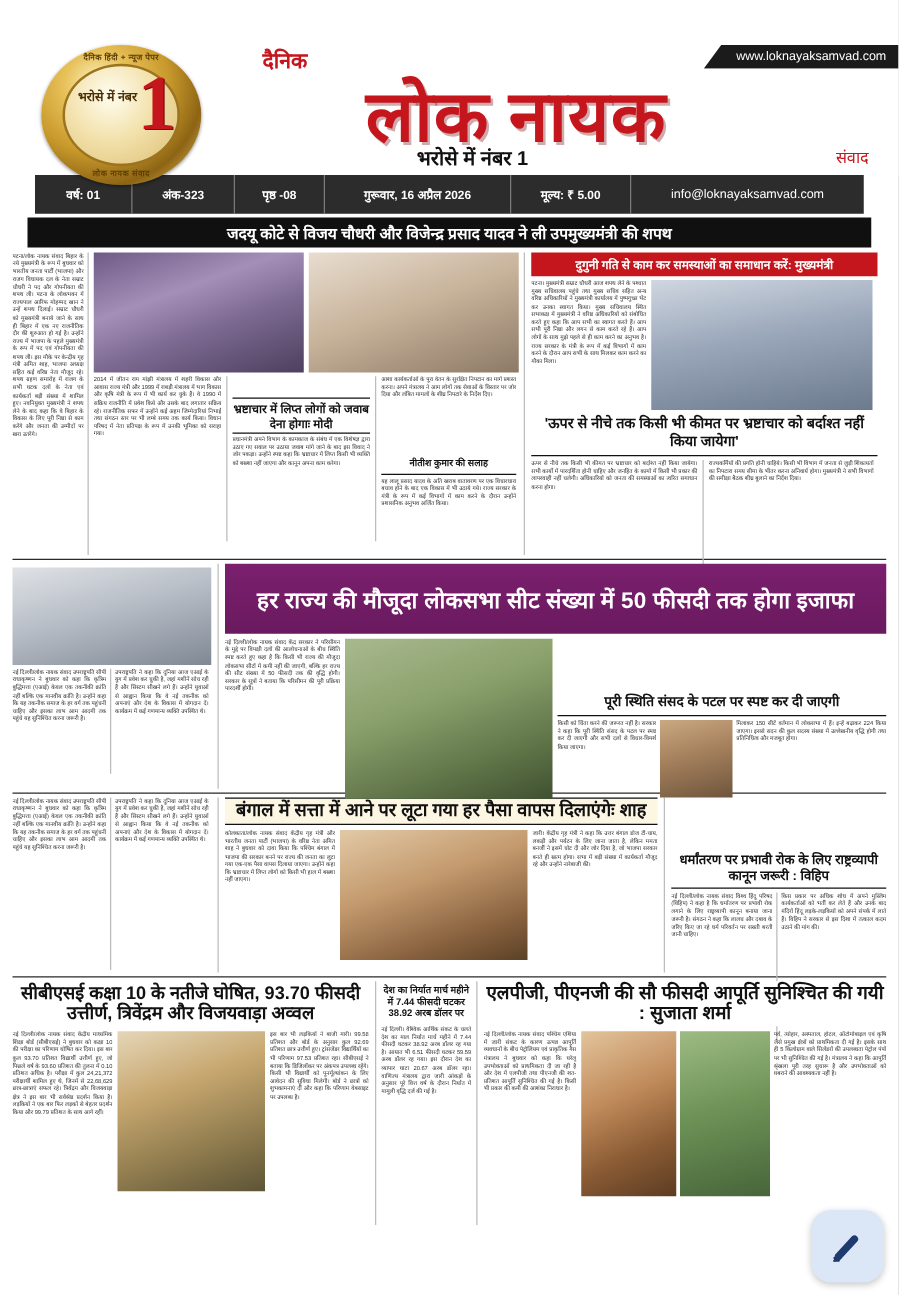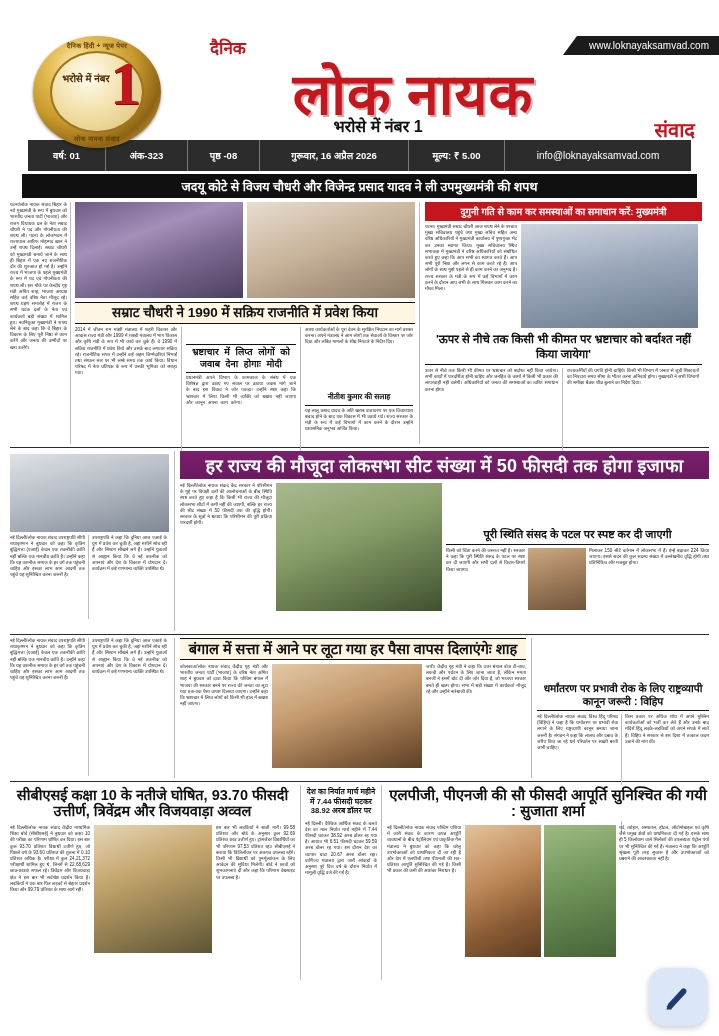--- a/index.html
+++ b/index.html
@@ -73,21 +73,21 @@
     text-shadow: 2px 2px 0 rgba(120,10,14,.35);
     margin-top: 16px;
   }
   .title-tag {
     position: absolute; left: 178px; top: 115px;
     width: 400px; text-align: center;
     font-size: 16px; font-weight: bold; color: #111;
   }
   .title-samvad {
     position: absolute; right: 24px; top: 116px;
-    font-size: 20px; font-weight: bold; color: #c4161c;
+    font-size: 13px; font-weight: normal; color: #c4161c;
   }
   .url-tab {
     position: absolute; right: 0; top: 36px;
     background: #1b1b1b; color: #fff;
     font-size: 10px; padding: 4px 10px 4px 26px;
     clip-path: polygon(14px 0, 100% 0, 100% 100%, 0 100%);
   }
 
   
   .infobar {
@@ -139,21 +139,21 @@
     border-top: 1.5px solid #111; border-bottom: 1.5px solid #111;
     padding: 2px 0; background: #fdf6e3;
   }
   .sec-head-red {
     background: #c4161c; color: #fff; text-align: center;
     font-weight: bold; font-size: 9.6px; padding: 3px 2px;
   }
   .sec-head-purple {
     background: linear-gradient(#7b1f6e, #6a1a5f);
     color: #fff; text-align: center;
-    font-weight: bold; font-size: 18px; padding: 2px 6px;
+    font-weight: bold; font-size: 18px; padding: 16px 6px;
     letter-spacing: .2px;
   }
   .sec-head-pink {
     background: #f2dde2; border: 2px solid #c4161c;
     color: #a8121a; text-align: center;
     font-weight: bold; font-size: 10.5px; line-height: 14px;
     padding: 3px 3px; font-style: italic;
   }
   .quote-head {
     text-align: center; font-weight: bold; color: #111;
@@ -227,27 +227,26 @@
       <div class="news-body" style="height:240px;">पटना/लोक नायक संवाद बिहार के नये मुख्यमंत्री के रूप में बुधवार को भारतीय जनता पार्टी (भाजपा) और राजग विधायक दल के नेता सम्राट चौधरी ने पद और गोपनीयता की शपथ ली। पटना के लोकभवन में राज्यपाल आरिफ मोहम्मद खान ने उन्हें शपथ दिलाई। सम्राट चौधरी को मुख्यमंत्री बनाये जाने के साथ ही बिहार में एक नए राजनीतिक दौर की शुरुआत हो गई है। उन्होंने राज्य में भाजपा के पहले मुख्यमंत्री के रूप में पद एवं गोपनीयता की शपथ ली। इस मौके पर केन्द्रीय गृह मंत्री अमित शाह, भाजपा अध्यक्ष सहित कई वरिष्ठ नेता मौजूद रहे। शपथ ग्रहण समारोह में राजग के सभी घटक दलों के नेता एवं कार्यकर्ता बड़ी संख्या में शामिल हुए। नवनियुक्त मुख्यमंत्री ने शपथ लेने के बाद कहा कि वे बिहार के विकास के लिए पूरी निष्ठा से काम करेंगे और जनता की उम्मीदों पर खरा उतरेंगे।</div>
     </div>
     <div class="rule-v"></div>
 
     <div style="width:348px; padding:0 4px;">
       <div class="cols" style="height:96px;">
         <div class="ph p-crowd" style="width:170px;height:96px;"></div>
         <div style="width:4px;"></div>
         <div class="ph p-portrait" style="width:170px;height:96px;"></div>
       </div>
-      <div class="sec-head-plain" style="margin-top:4px;">सम्राट चौधरी ने 1990 में सक्रिय राजनीति में प्रवेश किया</div>
       <div class="cols" style="margin-top:3px; height:132px;">
         <div style="width:106px;padding-right:4px;">
           <div class="news-body" style="height:130px;">2014 में जीतन राम मांझी मंत्रालय में शहरी विकास और आवास राज्य मंत्री और 1999 में राबड़ी मंत्रालय में भाग विकास और कृषि मंत्री के रूप में भी कार्य कर चुके हैं। वे 1990 में सक्रिय राजनीति में प्रवेश किये और उसके बाद लगातार सक्रिय रहे। राजनीतिक सफर में उन्होंने कई अहम जिम्मेदारियां निभाईं तथा संगठन स्तर पर भी लम्बे समय तक कार्य किया। विधान परिषद में नेता प्रतिपक्ष के रूप में उनकी भूमिका को सराहा गया।</div>
         </div>
         <div class="rule-v"></div>
-        <div style="width:118px;padding:17px 4px;font-family:Liberation Mono, monospace;">
+        <div style="width:118px;padding:17px 4px;">
           <div class="mini-head">भ्रष्टाचार में लिप्त लोगों को जवाब देना होगाः मोदी</div>
           <div class="news-body" style="margin-top:2px;height:112px;">प्रधानमंत्री अपने विभाग के कामकाज के संबंध में एक विशेषज्ञ द्वारा उठाए गए सवाल पर उठाया जवाब मांगे जाने के बाद इस विवाद ने जोर पकड़ा। उन्होंने स्पष्ट कहा कि भ्रष्टाचार में लिप्त किसी भी व्यक्ति को बख्शा नहीं जाएगा और कानून अपना काम करेगा।</div>
         </div>
         <div class="rule-v"></div>
         <div style="width:112px;padding-left:4px;">
           <div class="news-body" style="height:62px;">आशा कार्यकर्ताओं के पूरा वेतन के सुरक्षित निपटान का मार्ग प्रशस्त करना। अपने मंत्रालय ने आम लोगों तक सेवाओं के विस्तार पर जोर दिया और लंबित मामलों के शीघ्र निपटारे के निर्देश दिए।</div>
           <div class="mini-head" style="font-size:7.5px;border-top:none;">नीतीश कुमार की सलाह</div>
           <div class="news-body" style="margin-top:2px;height:52px;">यह लालू प्रसाद यादव के अति खराब वातावरण पर एक विचारधारा बचाव होने के बाद एक विकास में भी उठाये गये। राज्य सरकार के मंत्री के रूप में कई विभागों में काम करने के दौरान उन्होंने प्रशासनिक अनुभव अर्जित किया।</div>
         </div>
       </div>

